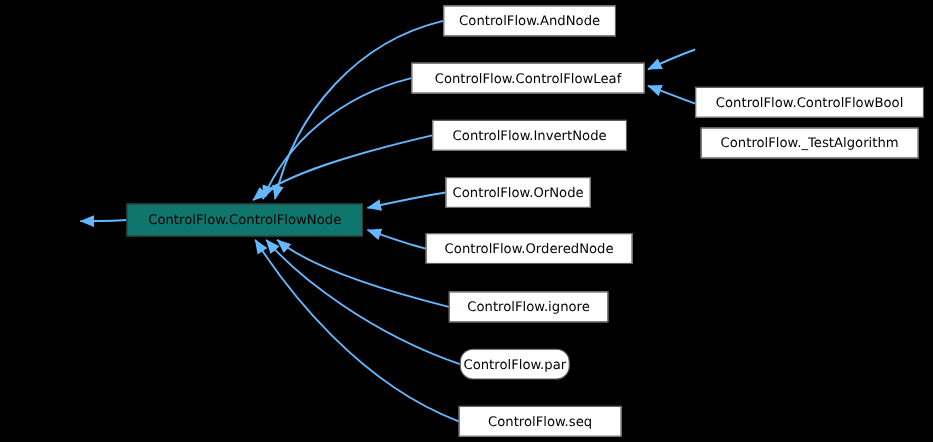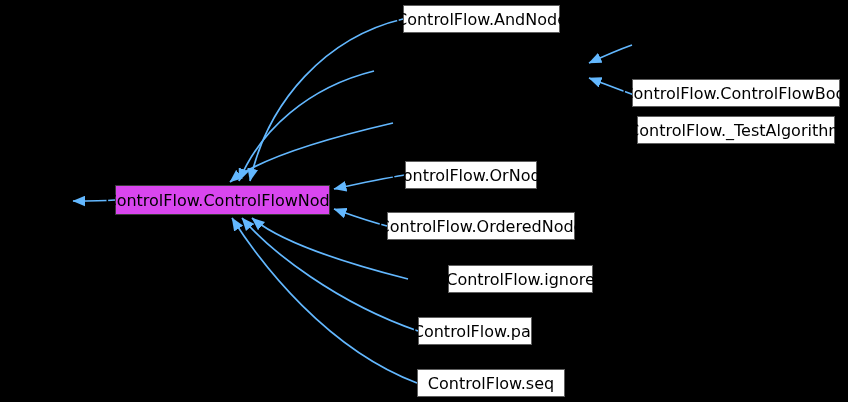--- a/index.html
+++ b/index.html
@@ -25,26 +25,26 @@
   }
   .node {
     position: absolute;
     box-sizing: border-box;
     display: flex;
     align-items: center;
     justify-content: center;
     background: #ffffff;
     border: 1.5px solid #5f5f5f;
     color: #000000;
-    font-size: 16px;
+    font-size: 12px;
     white-space: nowrap;
     z-index: 2;
   }
   .node.current {
-    background: #d946ef;
+    background: #0f766e;
     border: 1.5px solid #3a3a3a;
   }
 </style>
 </head>
 <body>
 
 <div id="canvas">
 
   <svg id="edges" width="848" height="402" viewBox="0 0 848 402" xmlns="http://www.w3.org/2000/svg">
     <defs>
@@ -65,29 +65,31 @@
       <path d="M 632,45 C 615,51 602,57 589,63" marker-end="url(#arrowhead)"></path>
       <path d="M 637,96 C 620,90 605,84 589,78" marker-end="url(#arrowhead)"></path>
     </g>
   </svg>
 
 
   <div class="node current" style="left:115px; top:185px; width:215px; height:30px;">ControlFlow.ControlFlowNode</div>
 
   <div class="node" style="left:403px; top:5px; width:157px; height:28px;">ControlFlow.AndNode</div>
 
+  <div class="node" style="left:374px; top:57px; width:212px; height:28px;">ControlFlow.ControlFlowLeaf</div>
 
   <div class="node" style="left:632px; top:31px; width:208px; height:28px;margin-top:48px;">ControlFlow.ControlFlowBool</div>
 
   <div class="node" style="left:637px; top:83px; width:198px; height:28px;margin-top:33px;">ControlFlow._TestAlgorithm</div>
 
+  <div class="node" style="left:393px; top:109px; width:177px; height:28px;">ControlFlow.InvertNode</div>
 
   <div class="node" style="left:405px; top:161px; width:132px; height:28px;">ControlFlow.OrNode</div>
 
   <div class="node" style="left:387px; top:212px; width:188px; height:28px;">ControlFlow.OrderedNode</div>
 
-  <div class="node" style="left:408px; top:265px; width:145px; height:28px;margin-left:40px;">ControlFlow.ignore</div>
+  <div class="node" style="left:408px; top:265px; width:145px; height:28px;">ControlFlow.ignore</div>
 
-  <div class="node" style="left:418px; top:317px; width:114px; height:28px;">ControlFlow.par</div>
+  <div class="node" style="left:418px; top:317px; width:100px; height:28px;border-radius:12px;">ControlFlow.par</div>
 
   <div class="node" style="left:417px; top:369px; width:148px; height:28px;">ControlFlow.seq</div>
 
 </div>
 
 </body></html>

